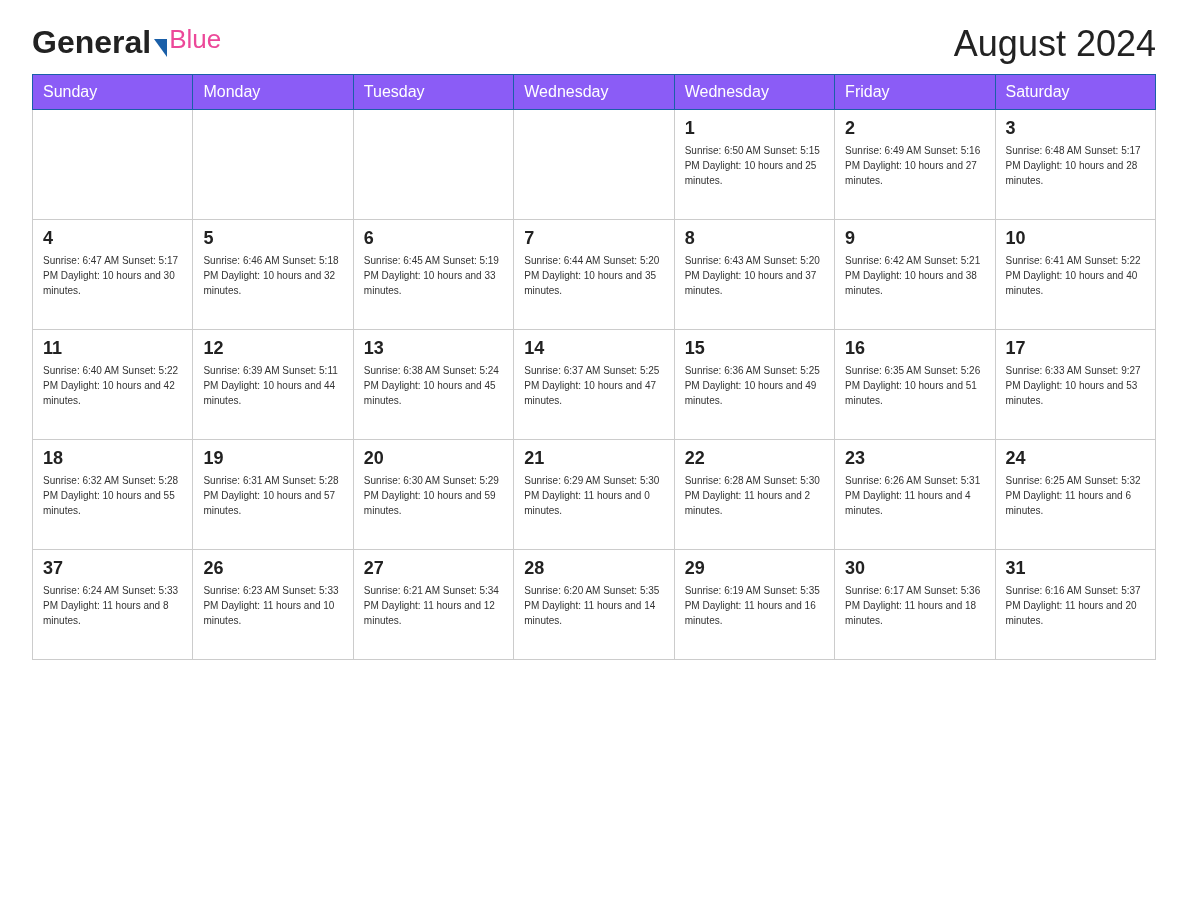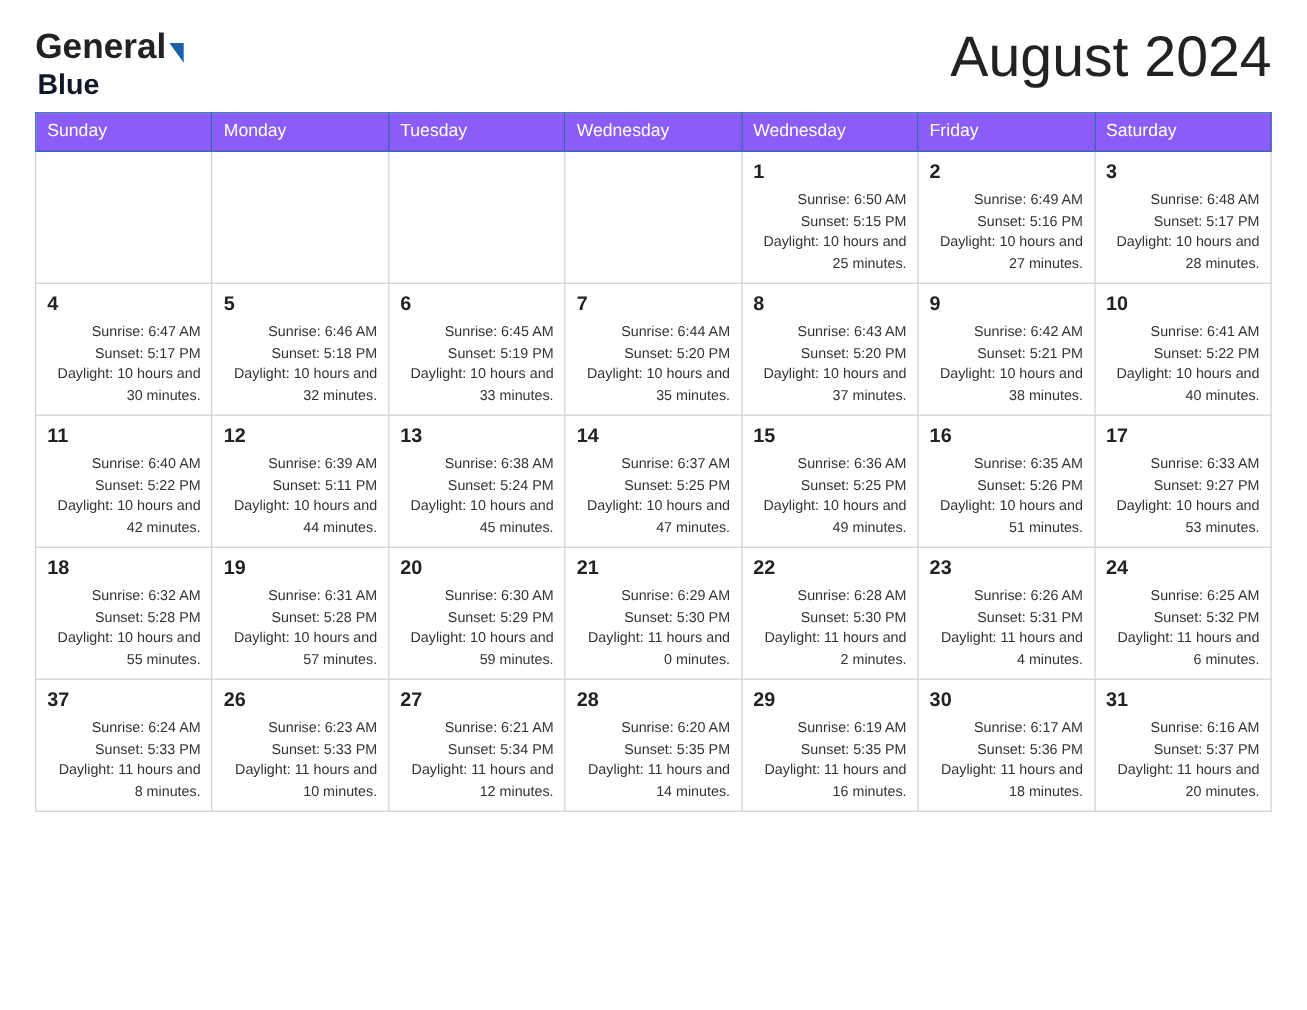--- a/index.html
+++ b/index.html
@@ -14,21 +14,21 @@
     .header {
       display: flex;
       justify-content: space-between;
       align-items: flex-start;
       margin-bottom: 8px;
     }
     .title-area {
       text-align: right;
     }
     .month-title {
-      font-size: 52px;
+      font-size: 36px;
       font-weight: 300;
       color: #222;
       line-height: 1.1;
     }
     .location-title {
       font-size: 22px;
       color: #444;
       font-weight: normal;
     }
     .calendar {
@@ -56,49 +56,47 @@
       height: 110px;
     }
     .day-num {
       font-size: 18px;
       font-weight: bold;
       color: #222;
       display: block;
       margin-bottom: 4px;
     }
     .day-info {
-      font-size: 13px;
+      font-size: 10px;
       color: #333;
       line-height: 1.5;
-      text-align: right;
     }
     .empty-cell {
       background: #fff;
     }
     .logo-block {
       display: flex;
-      flex-direction: column;
       justify-content: center;
     }
     .logo-top-row {
       display: flex;
       align-items: flex-end;
     }
   </style>
 </head>
 <body>
 
 <div class="header">
   <div class="logo-block">
     <div class="logo-top-row">
       <span style="font-size:32px;font-weight:bold;color:#222;">General</span>
       <span style="display:inline-block;width:0;height:0;border-left:13px solid transparent;border-right:0px solid transparent;border-top:18px solid #1a5fa8;margin-left:3px;margin-bottom:4px;"></span>
     </div>
     <div>
-      <span style="font-size:26px;font-weight:bold;color:#0f172a;margin-left:2px;">Blue</span>
+      <span style="font-size:26px;font-weight:normal;color:#ec4899;margin-left:2px;">Blue</span>
     </div>
   </div>
   <div class="title-area">
     <div class="month-title">August 2024</div>
   </div>
 </div>
 
 <table class="calendar">
   <thead>
     <tr>

